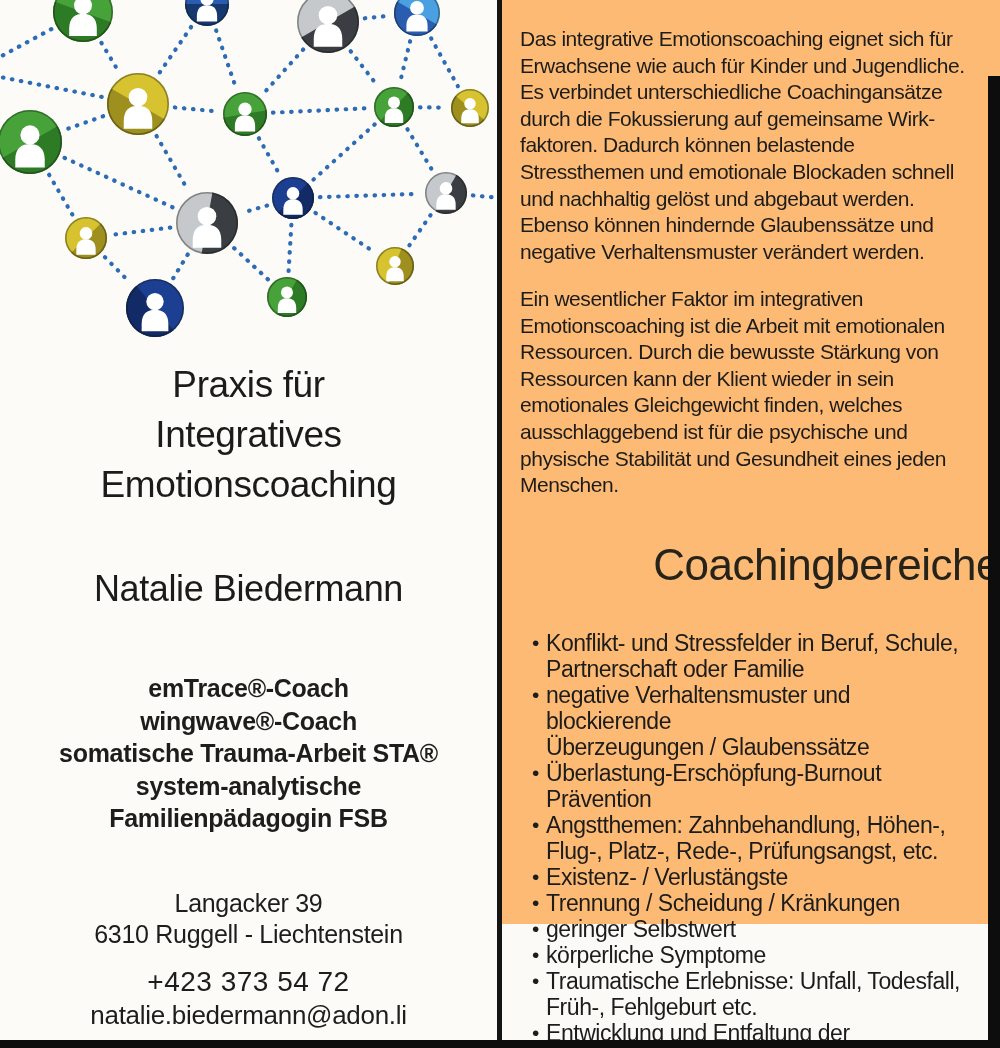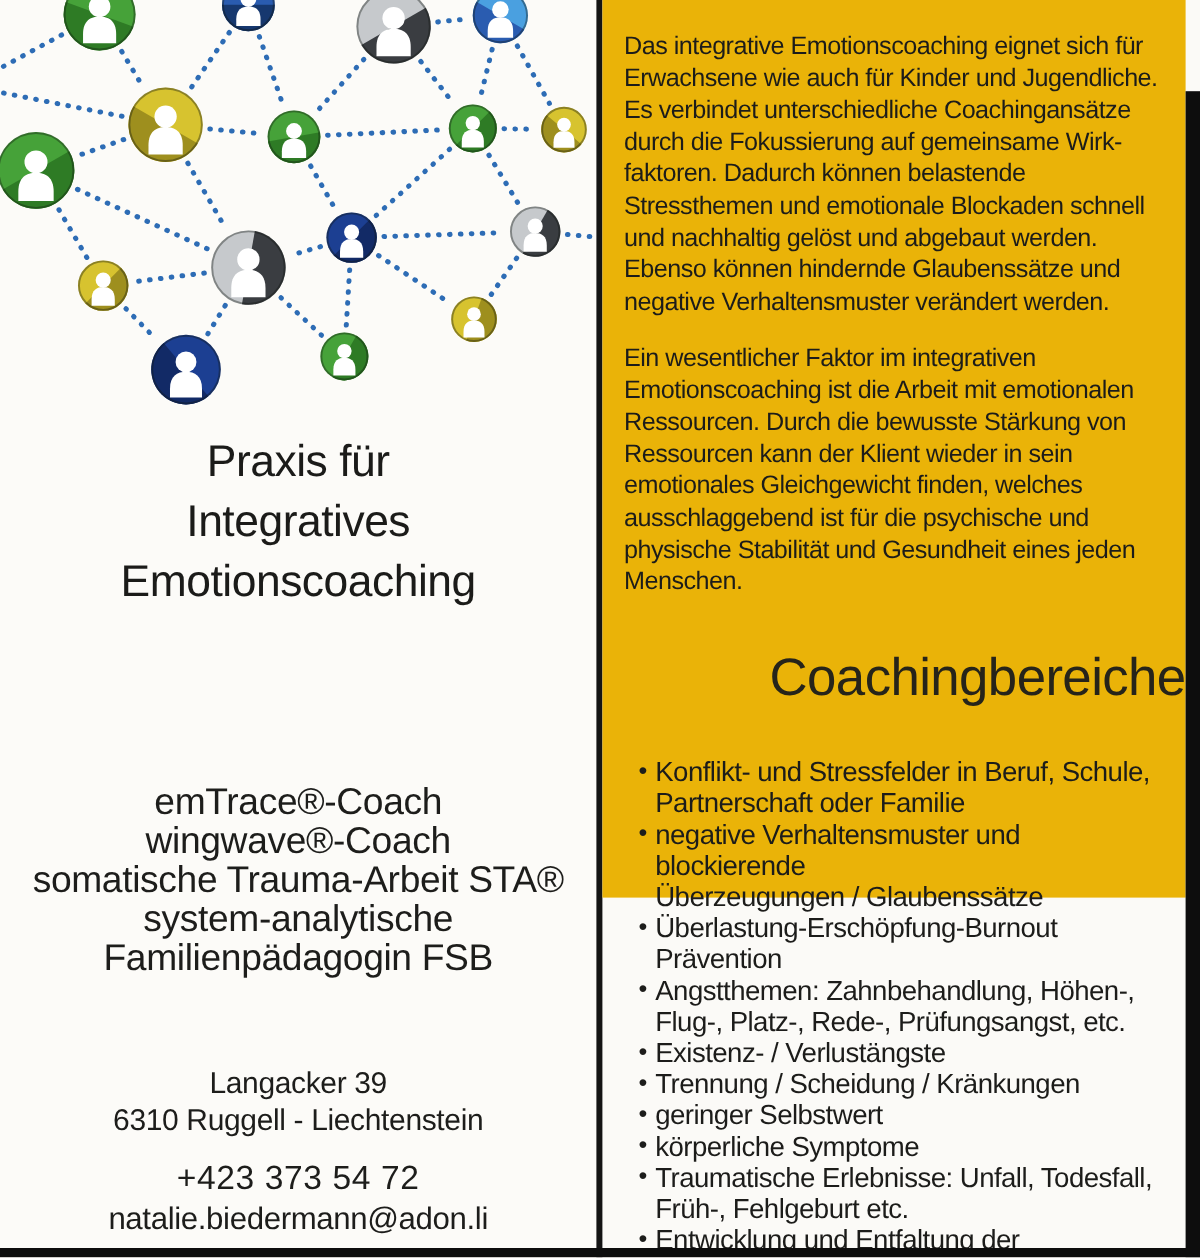--- a/index.html
+++ b/index.html
@@ -6,30 +6,30 @@
   .page{
     position:relative;width:1000px;height:1048px;overflow:hidden;
     background:#fbfaf7;font-family:"Liberation Sans",sans-serif;color:#1d1d1b;
   }
   
   .panel-left{position:absolute;left:0;top:0;width:497px;height:1048px;background:#fcfbf8;}
   .network-svg{position:absolute;left:0;top:0;display:block;}
   .lp-block{position:absolute;left:0;width:497px;text-align:center;white-space:pre-line;}
   .lp-title{top:360px;font-size:37px;line-height:50px;letter-spacing:-0.4px;color:#1b1b19;}
   .lp-name{top:568px;font-size:36px;letter-spacing:-0.4px;color:#1b1b19;}
-  .lp-creds{top:652px;font-size:31px;line-height:32.5px;letter-spacing:-0.3px;}
+  .lp-creds{top:672px;font-size:25px;line-height:32.5px;letter-spacing:-0.3px;font-weight:bold;}
   .lp-addr{top:888px;font-size:25px;line-height:31px;letter-spacing:-0.3px;}
   .lp-phone{top:966px;font-size:28px;letter-spacing:0.5px;}
   .lp-email{top:1000px;font-size:26px;letter-spacing:-0.3px;}
   
   .divider{position:absolute;left:497px;top:0;width:5px;height:1048px;background:#141414;}
   .edge-right{position:absolute;left:988px;top:76px;width:12px;height:972px;background:#0d0d0d;}
   .edge-bottom{position:absolute;left:0;top:1040px;width:1000px;height:8px;background:#0d0d0d;}
   
-  .panel-right{position:absolute;left:502px;top:0;width:486px;height:748px;background:#eab308;}
+  .panel-right{position:absolute;left:502px;top:0;width:486px;height:924px;background:#fdba74;padding-left:12px;}
   .para{position:absolute;left:18px;width:464px;margin:0;font-size:21px;line-height:26.6px;
         letter-spacing:-0.45px;white-space:pre-line;color:#1c1c1a;}
   .para-1{top:26px;}
   .para-2{top:286px;}
   .rp-heading{position:absolute;top:540px;left:0;width:100%;margin:0;text-align:right;
         font-size:44px;font-weight:400;letter-spacing:-0.5px;color:#26241a;}
   .bullets{position:absolute;top:630px;left:28px;width:450px;margin:0;padding:0;list-style:none;}
   .bullets li{display:flex;align-items:flex-start;margin:0;}
   .b-dot{width:14px;flex:0 0 14px;font-size:21px;line-height:26px;padding-left:2px;}
   .b-text{font-size:23px;line-height:26px;letter-spacing:-0.45px;white-space:pre-line;color:#1c1c1a;}
@@ -182,20 +182,21 @@
           <circle r="19.2" fill="none" stroke="rgba(15,20,15,0.38)" stroke-width="1.6"></circle>
           <circle cy="-4.4" r="6" fill="#ffffff"></circle>
           <path fill="#ffffff" d="M-9.200000000000001,16 L-9.200000000000001,11 C-9.200000000000001,3.5999999999999996 -5,1.2 0,1.2 C5,1.2 9.200000000000001,3.5999999999999996 9.200000000000001,11 L9.200000000000001,16 Z"></path>
         </g>
       </svg>
 
     <div class="lp-block lp-title">Praxis für
 Integratives
 Emotionscoaching</div>
 
+    <div class="lp-block lp-name">Natalie Biedermann</div>
 
     <div class="lp-block lp-creds">emTrace®-Coach
 wingwave®-Coach
 somatische Trauma-Arbeit STA®
 system-analytische
 Familienpädagogin FSB</div>
 
     <div class="lp-block lp-addr">Langacker 39
 6310 Ruggell - Liechtenstein</div>
 

